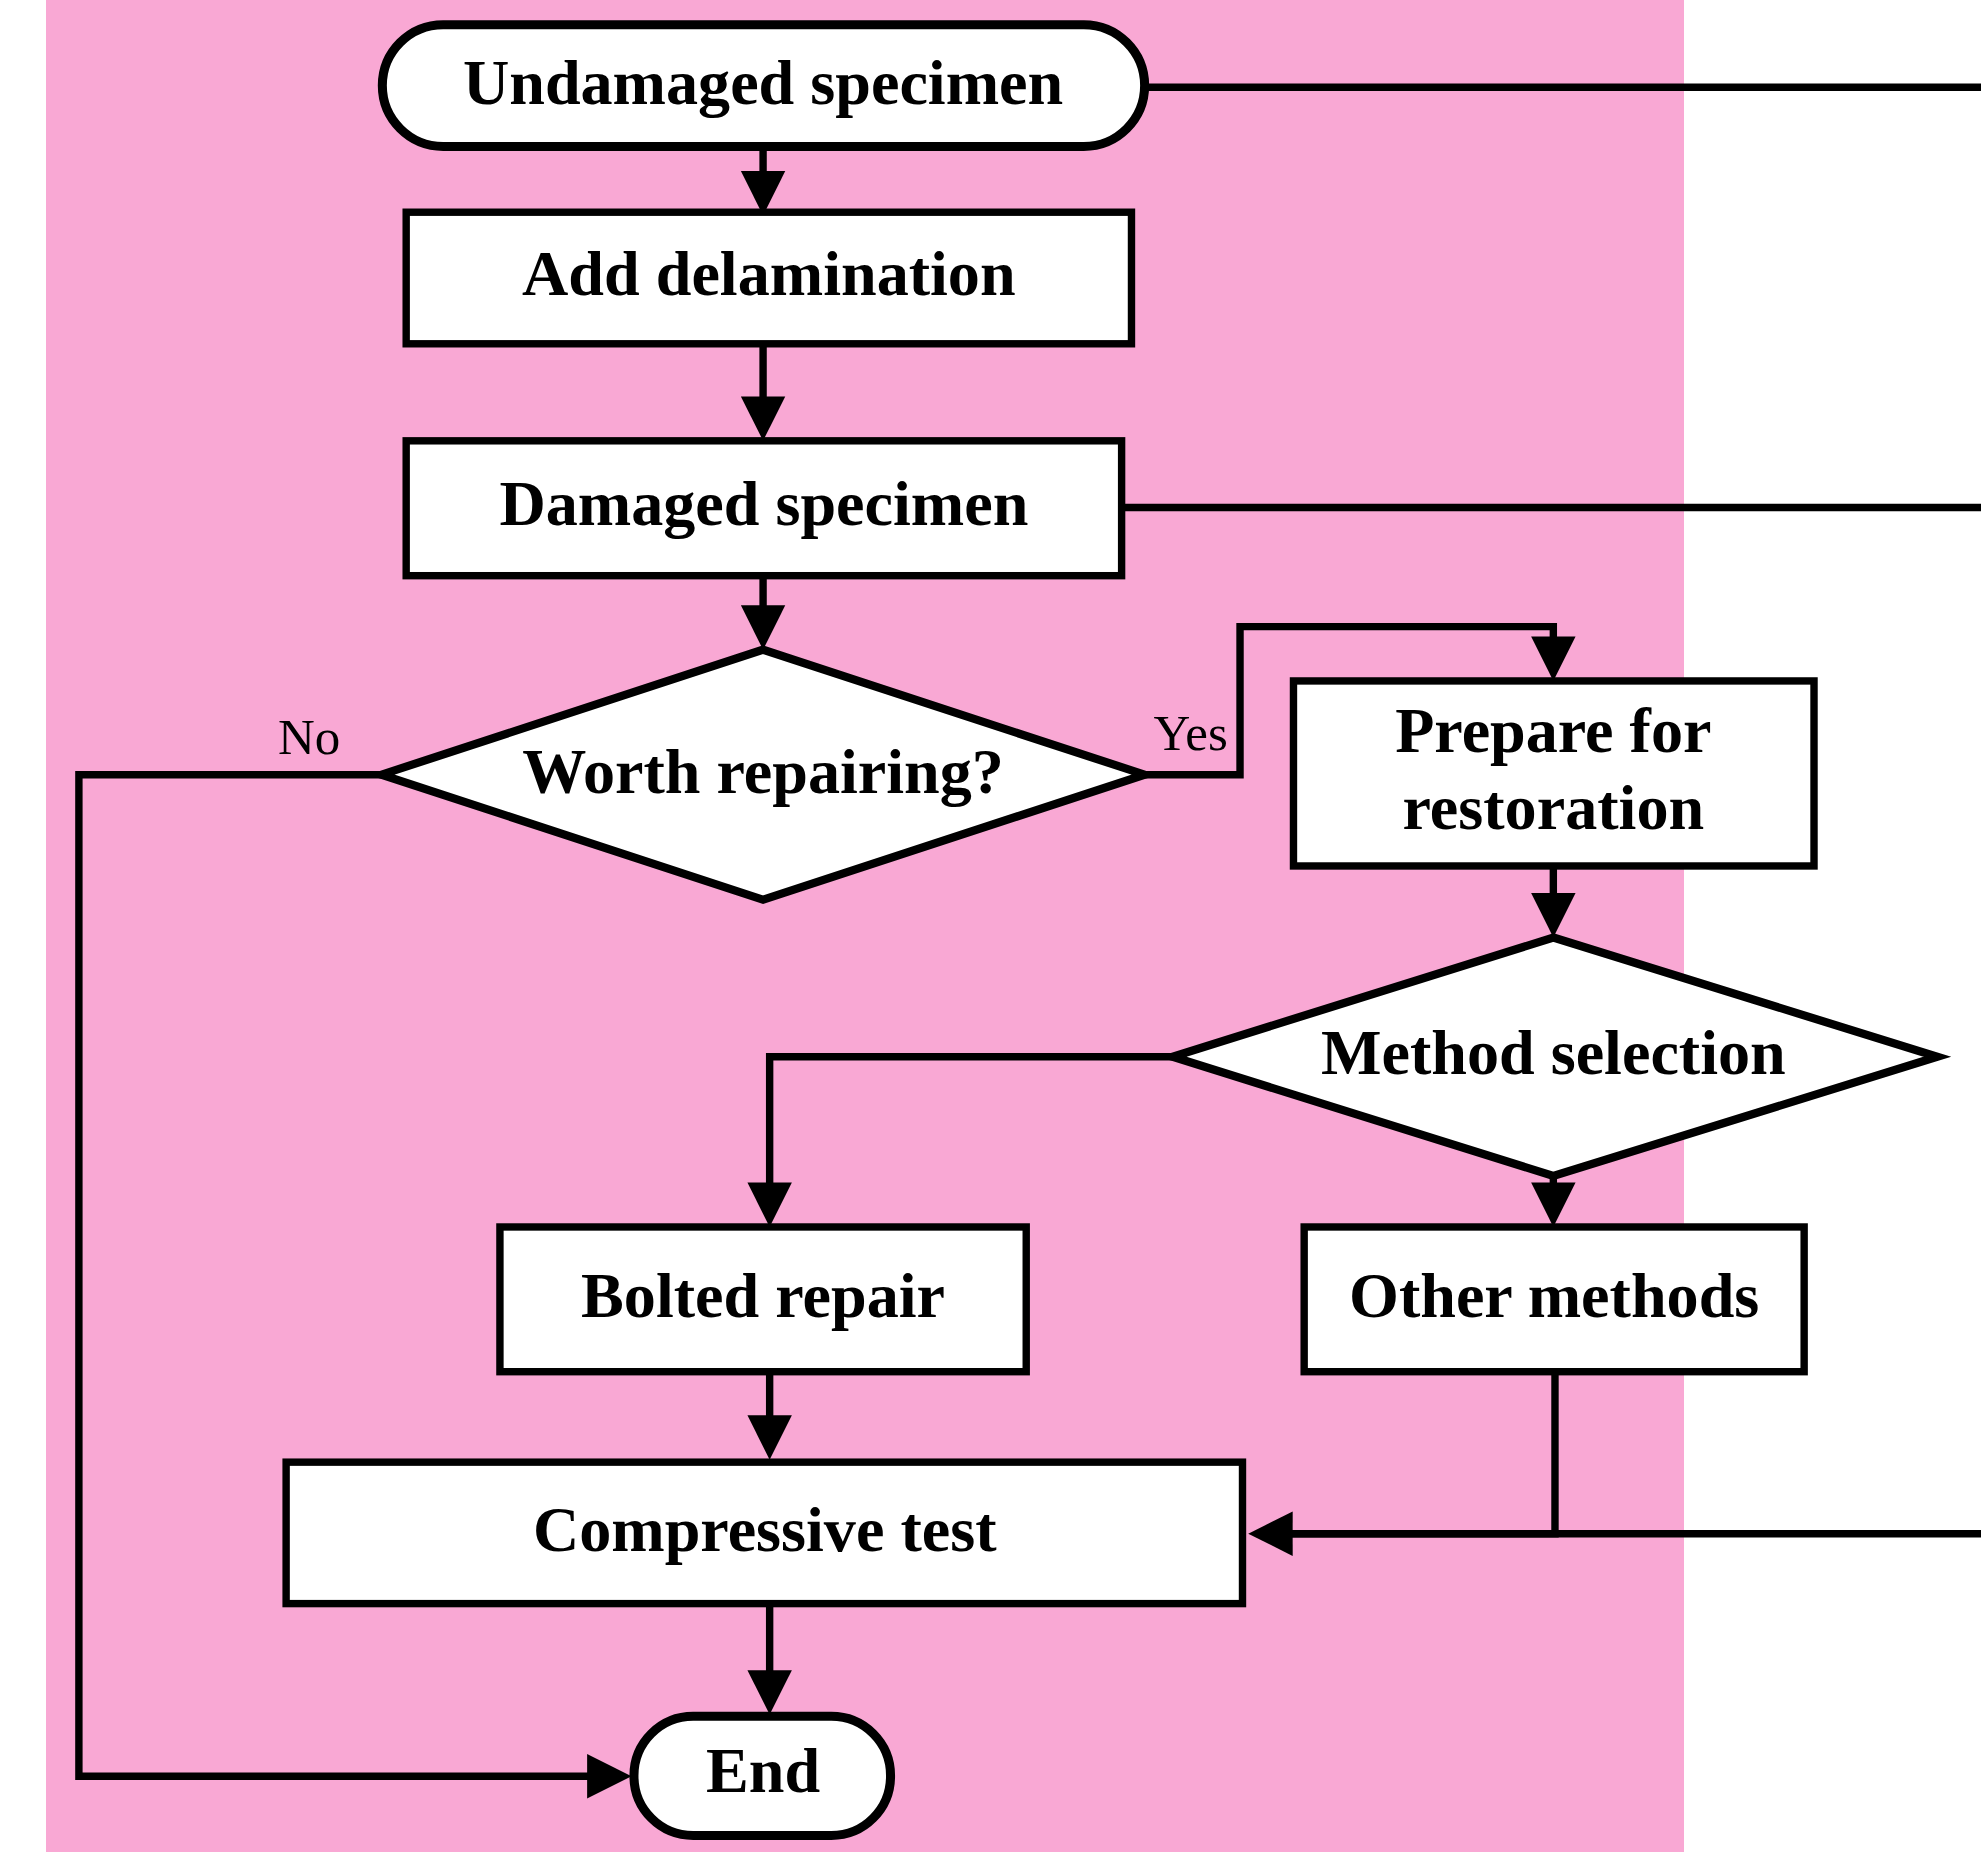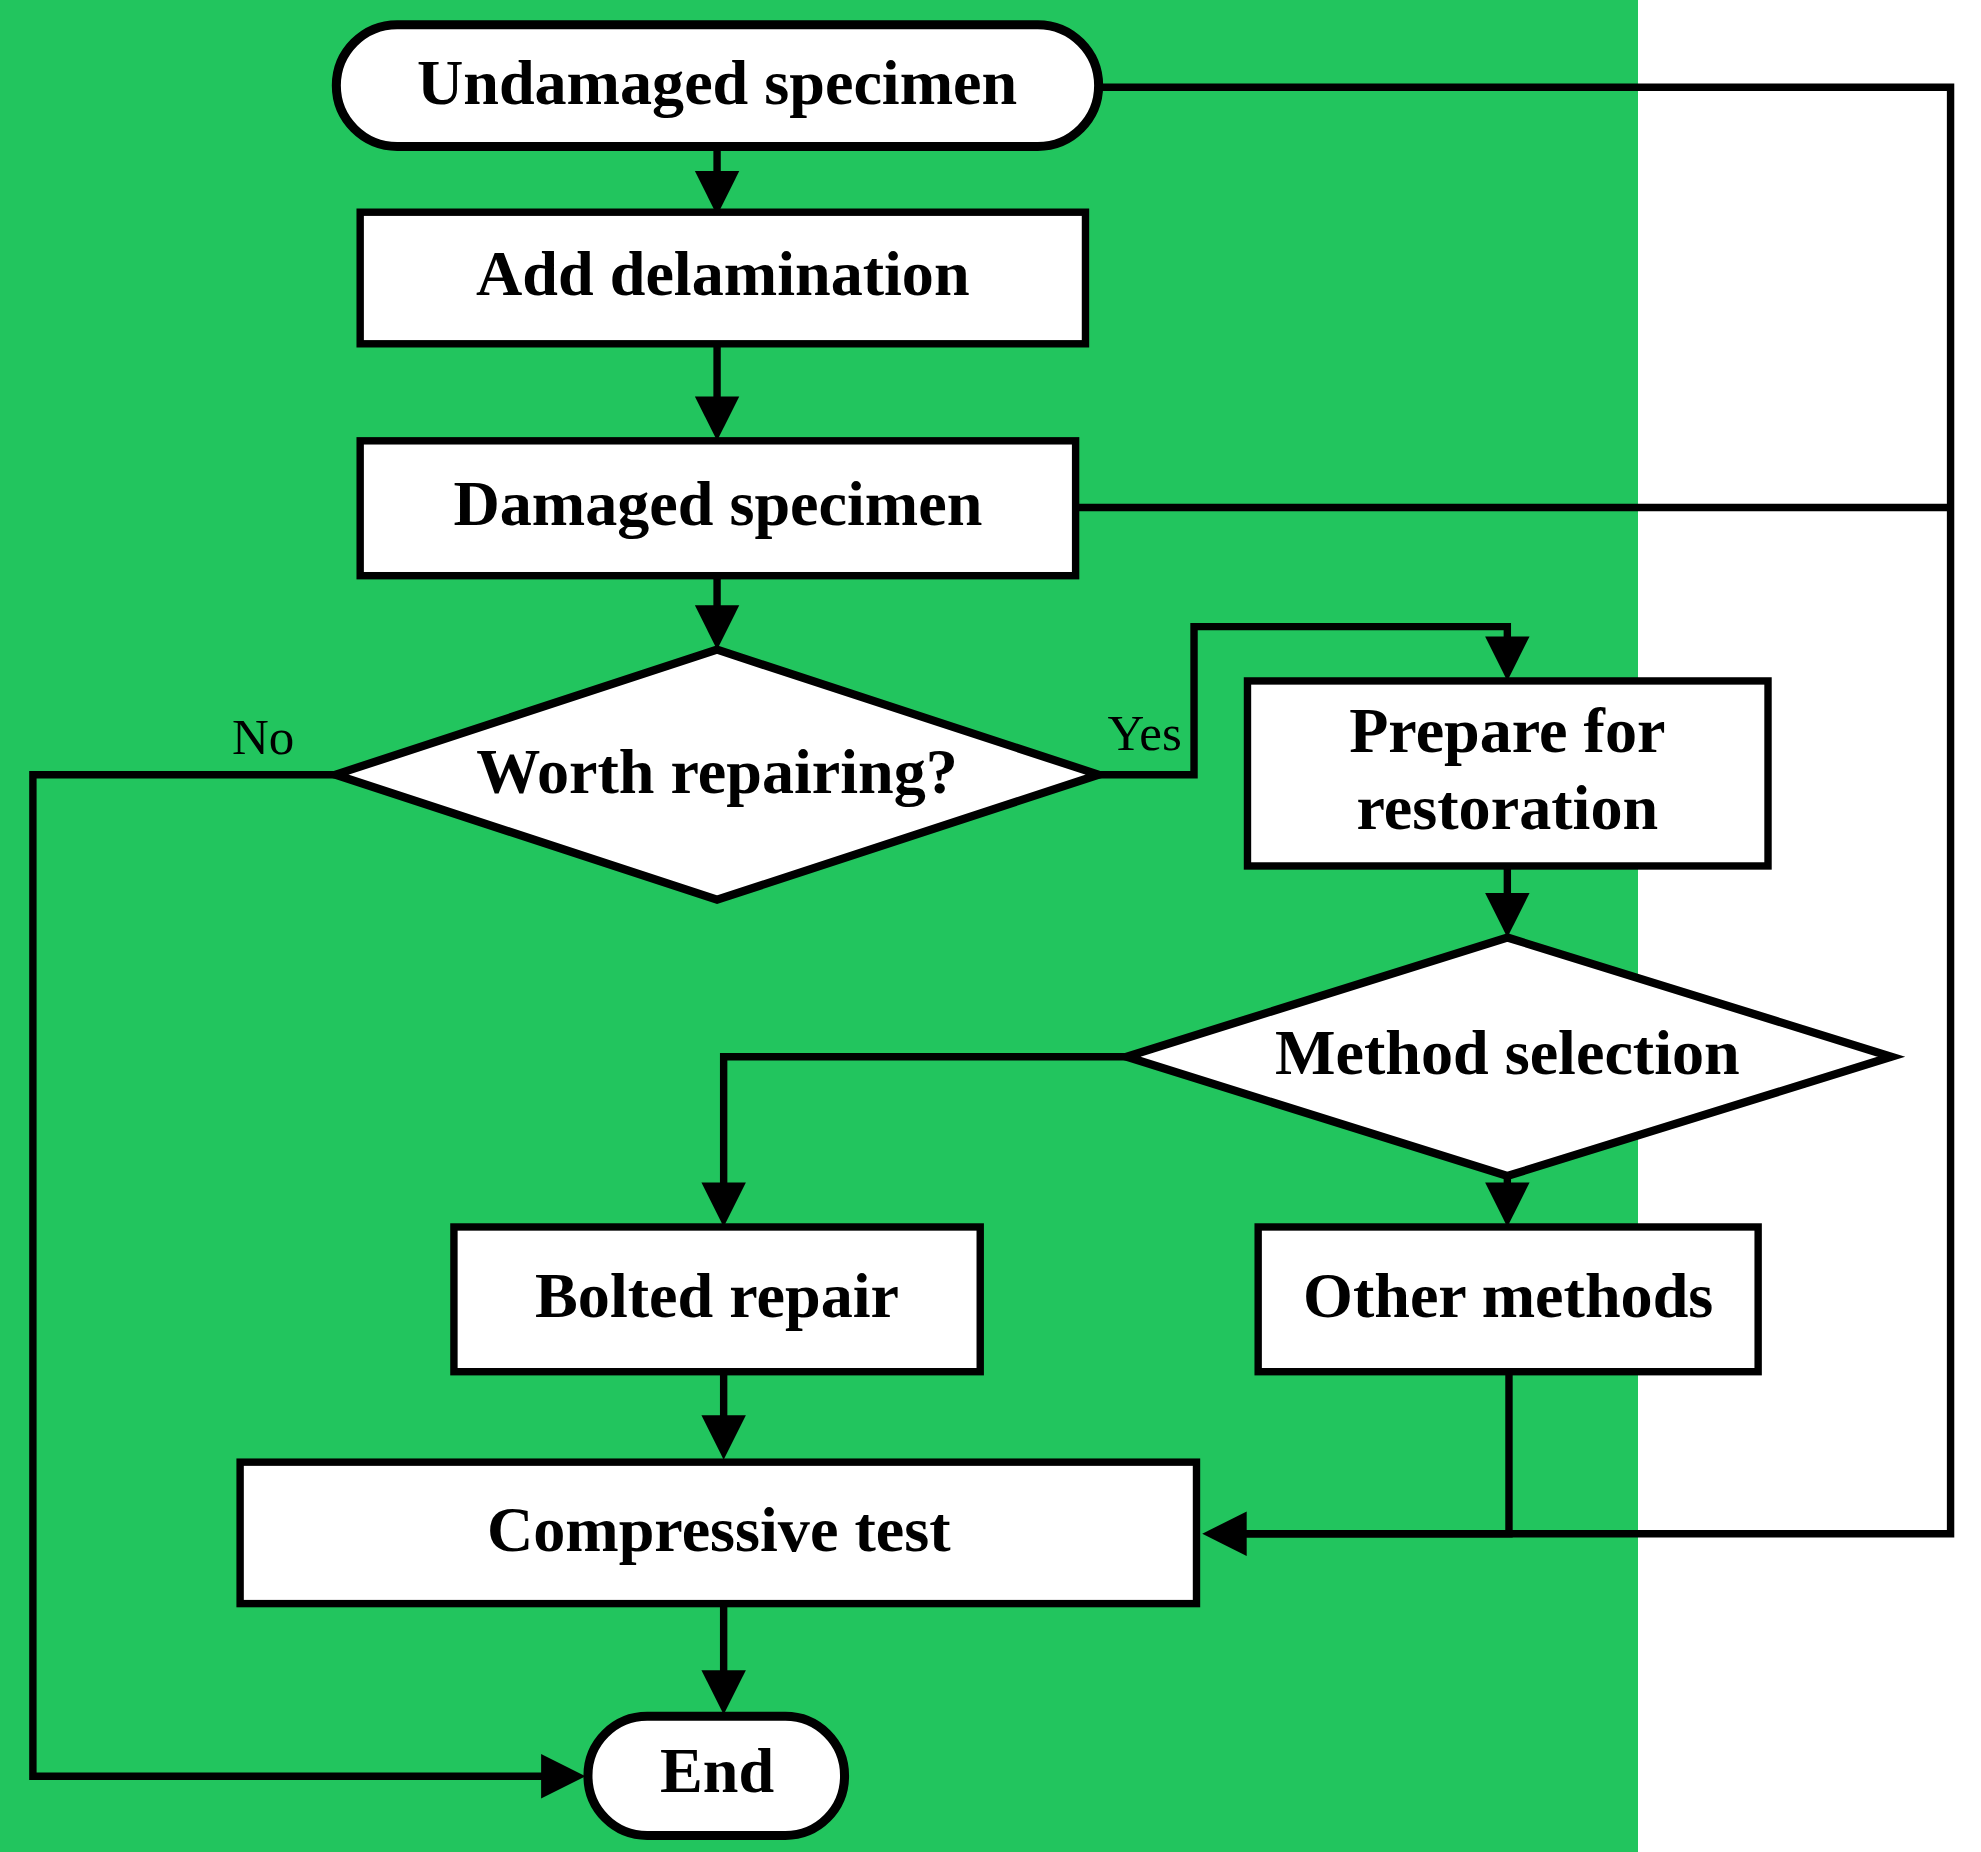--- a/index.html
+++ b/index.html
@@ -11,21 +11,22 @@
   body {
     width: 1981px;
     height: 1852px;
     font-family: "Liberation Serif", "DejaVu Serif", serif;
     overflow: hidden;
   }
   #flowchart-root {
     position: relative;
     width: 1638px;
     height: 1852px;
-    background: #22c55e;
+    background: #f9a8d4;
+    margin-left: 46px;
   }
   svg.flow-svg {
     position: absolute;
     top: 0;
     left: 0;
     width: 1981px;
     height: 1852px;
     display: block;
   }
   .node-shape {

